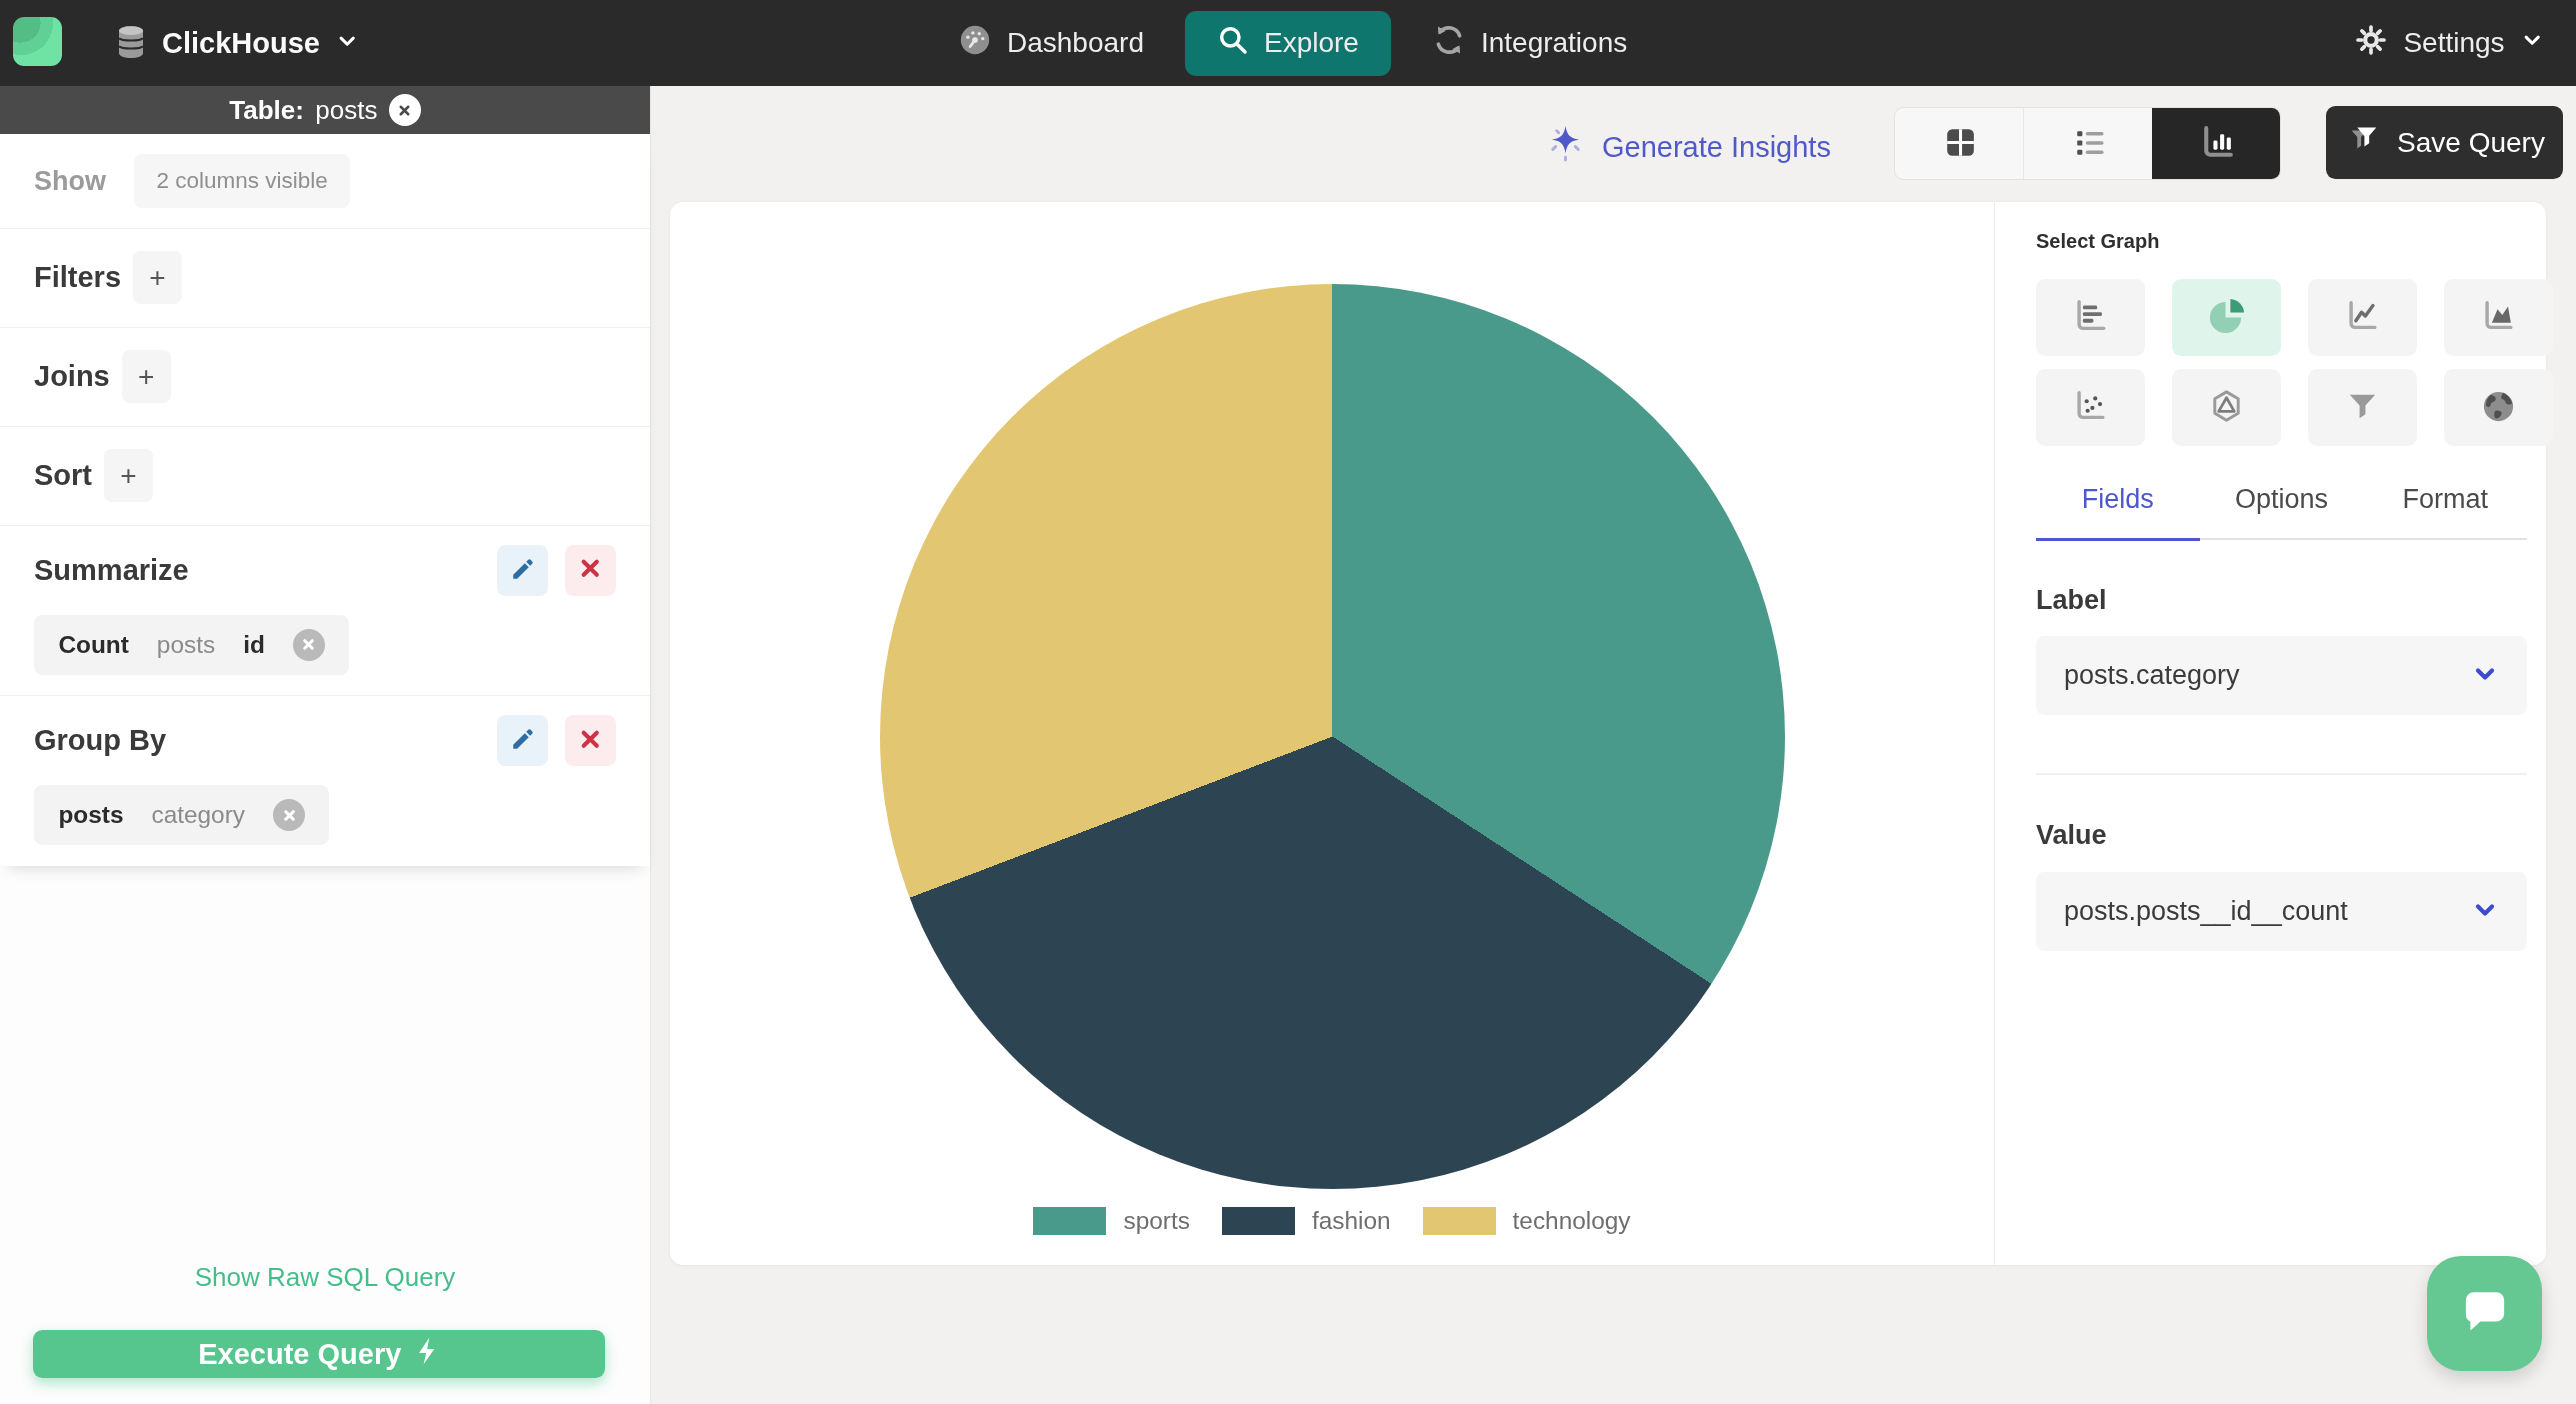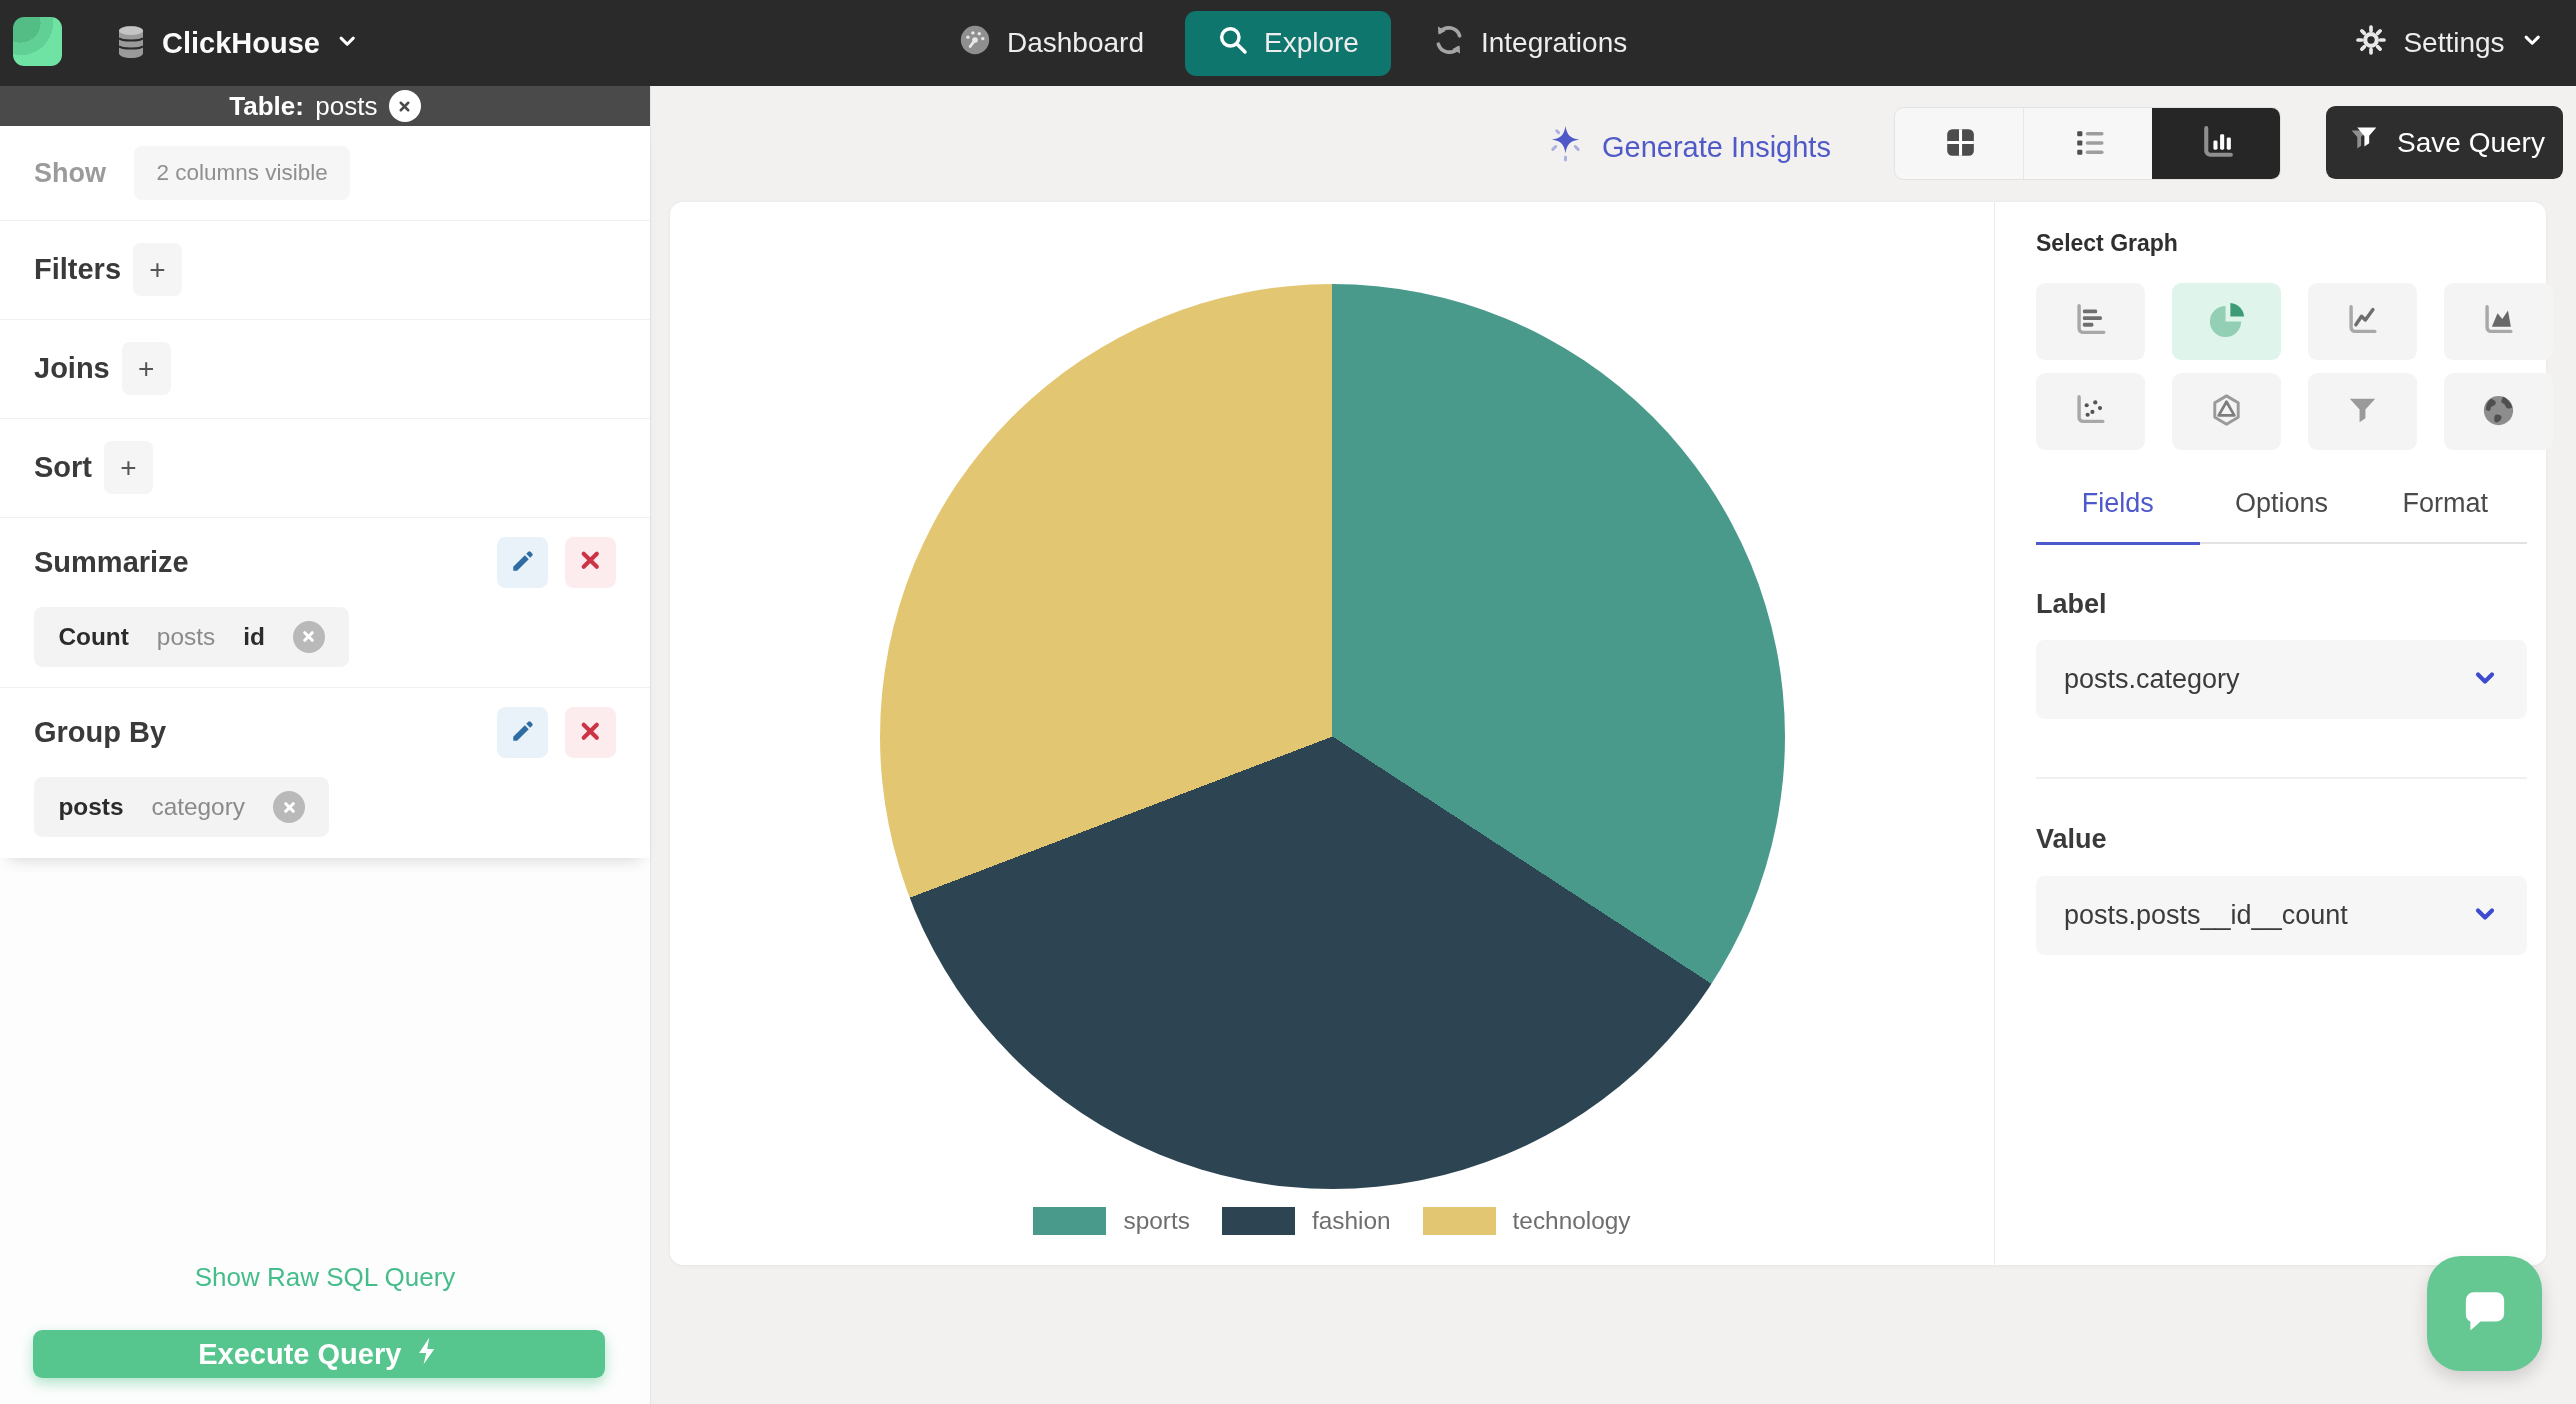--- a/index.html
+++ b/index.html
@@ -13,21 +13,21 @@
     background:radial-gradient(circle at 16% 12%, #54bd85 0 33%, #61d094 33% 54%, #6fe3a3 54% 100%); }
   .brand-group { position:absolute; left:115px; top:0; height:86px; display:flex; align-items:center; gap:15px; color:#fff; }
   .brand-name { font-size:29px; font-weight:700; color:#fafafa; }
   .nav-center { position:absolute; left:958px; top:0; height:86px; display:flex; align-items:center; gap:41px; }
   .nav-item { display:flex; align-items:center; gap:15px; color:#ededed; font-size:28px; cursor:pointer; }
   .nav-pill { background:#0f766e; border-radius:11.3px; padding:13px 32px; }
   .nav-right { position:absolute; right:32px; top:0; height:86px; display:flex; align-items:center; gap:15px; color:#ededed; font-size:28px; }
 
   
   .sidebar { position:absolute; left:0; top:86px; width:651px; height:1318px; background:#fdfdfd; border-right:0.9px solid #e4e4e4; }
-  .table-bar { height:40px; background:#4a4a4a; display:flex; align-items:center; justify-content:center; gap:11.3px; color:#fff; font-size:26px; }
+  .table-bar { height:48px; background:#4a4a4a; display:flex; align-items:center; justify-content:center; gap:11.3px; color:#fff; font-size:26px; }
   .table-bar b { font-weight:700; }
   .sb-upper { background:#fff; box-shadow:0 11.3px 15px -9.4px rgba(0,0,0,.16); position:relative; z-index:2; }
   .show-row { height:94px; padding:0 34px; display:flex; align-items:center; gap:28px; }
   .show-label { color:#9b9b9b; font-size:27px; font-weight:700; }
   .show-chip { background:#f6f6f6; border-radius:7.5px; padding:14px 22.5px; color:#8f8f8f; font-size:22.5px; }
   .divider { height:0.9px; background:#f0f0f0; }
   .section-row { height:98px; padding:0 34px; display:flex; align-items:center; gap:12px; }
   .section-label { color:#3a3a3a; font-size:29px; font-weight:700; }
   .plus-btn { width:49px; height:53px; background:#f5f5f5; border-radius:7.5px; border:none; color:#555; font-size:28px; display:flex; align-items:center; justify-content:center; cursor:pointer; }
   .block { padding:19px 34px 20.7px; }
@@ -58,21 +58,21 @@
   .card { position:absolute; left:670px; top:202px; width:1876px; height:1063px; background:#fff; border-radius:13px; box-shadow:0 0.9px 3.8px rgba(0,0,0,.05); }
   .chart-zone { position:absolute; left:0; top:0; width:1324px; height:100%; }
   .pie { position:absolute; left:210px; top:82px; width:905px; height:905px; border-radius:50%; }
   .legend { position:absolute; left:0; bottom:30px; width:100%; display:flex; justify-content:center; gap:32px; }
   .legend-item { display:flex; align-items:center; gap:17px; cursor:pointer; }
   .legend-swatch { width:73px; height:28px; display:inline-block; }
   .legend-label { font-size:24.4px; color:#6e6e6e; }
 
   
   .panel { position:absolute; left:1324px; top:0; width:552px; height:100%; border-left:0.9px solid #ececec; padding:28px 19px 0 41px; }
-  .panel-title { font-size:23px; font-weight:700; color:#2f2f2f; }
+  .panel-title { font-size:20px; font-weight:700; color:#2f2f2f; }
   .graph-grid { margin-top:26px; display:grid; grid-template-columns:repeat(4,109px); grid-auto-rows:77px; column-gap:27px; row-gap:13px; }
   .graph-tile { background:#f4f4f4; border:none; border-radius:9.4px; display:flex; align-items:center; justify-content:center; cursor:pointer; }
   .graph-tile.active { background:#dff4eb; }
   .tabs { margin-top:38px; display:flex; border-bottom:2.8px solid #e2e2e2; }
   .tab { flex:1; text-align:center; padding-bottom:22.5px; font-size:27px; color:#4a4a4a; cursor:pointer; }
   .tab.active { color:#4d58cc; border-bottom:3.8px solid #4d58cc; margin-bottom:-3.3px; }
   .field-label { margin-top:45px; font-size:27px; font-weight:700; color:#3a3a3a; }
   .select-box { margin-top:20.7px; height:79px; background:#f6f6f6; border-radius:8.4px; display:flex; align-items:center; justify-content:space-between; padding:0 28px; cursor:pointer; }
   .select-text { font-size:27px; color:#3b3b3b; }
   .panel-divider { margin-top:58px; height:1.9px; background:#f0f0f0; }

